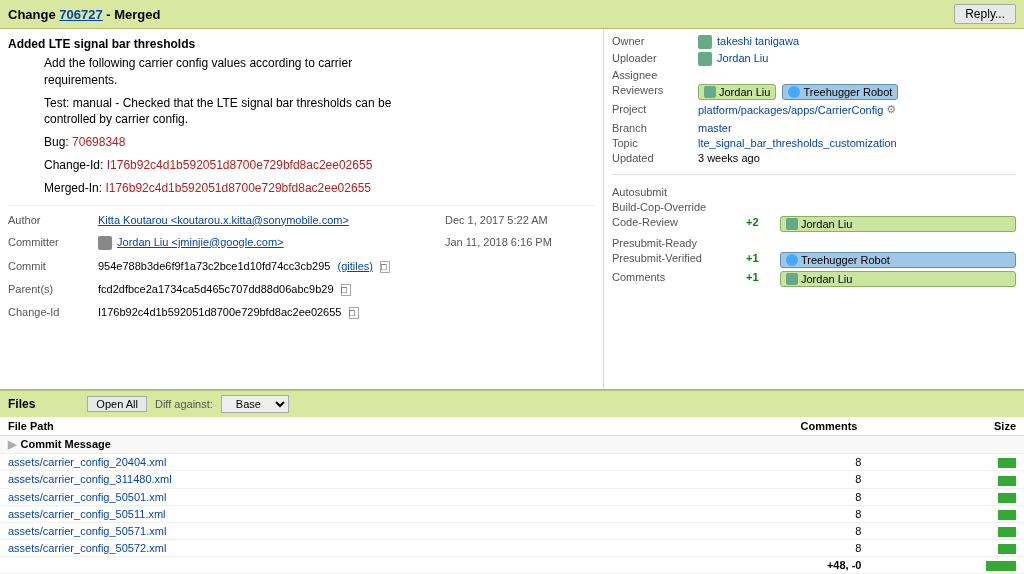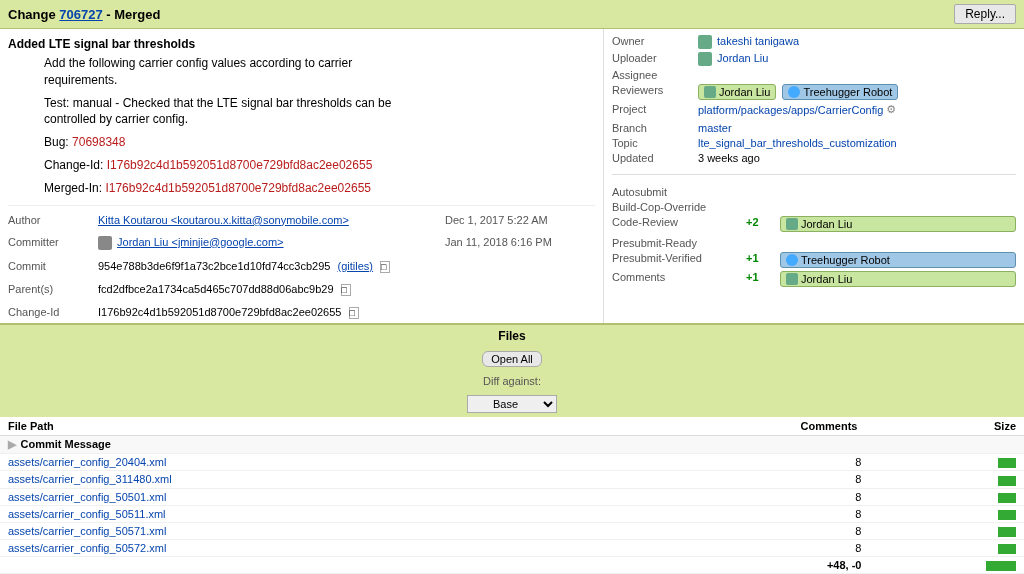--- a/index.html
+++ b/index.html
@@ -52,25 +52,25 @@
     .vote-label { color: #555; }
     .vote-score { color: #080; font-weight: bold; }
     .vote-badge { display: inline-flex; align-items: center; background: #c8e6a0; border: 1px solid #8ab060; padding: 1px 5px; border-radius: 3px; font-size: 11px; }
     .vote-badge .av { width: 12px; height: 12px; border-radius: 2px; display: inline-block; background: #666; margin-right: 3px; }
     .vote-badge.robot { background: #a0c8e6; border-color: #6090b0; }
     
     .presubmit-ready-label { color: #555; grid-column: 1 / -1; margin-top: 2px; }
     
     
     .files-section { border-top: 2px solid #b0c070; background: #d9e8a0; }
-    .files-header { display: flex; align-items: center; padding: 4px 8px; gap: 8px; background: #d9e8a0; flex-direction: column; }
+    .files-header { display: flex; align-items: center; padding: 4px 8px; gap: 8px; background: #d9e8a0; }
     .files-header-title { font-weight: bold; font-size: 12px; }
-    .open-all-btn { background: #e8e8e8; border: 1px solid #aaa; padding: 1px 8px; cursor: pointer; font-size: 11px; border-radius: 6px; }
+    .open-all-btn { background: #e8e8e8; border: 1px solid #aaa; padding: 1px 8px; cursor: pointer; font-size: 11px; border-radius: 0; margin-left: 44px; }
     .diff-label { font-size: 11px; color: #555; }
-    .diff-select { font-size: 11px; border: 1px solid #aaa; padding: 1px 21px; }
+    .diff-select { font-size: 11px; border: 1px solid #aaa; padding: 1px 10px; }
     
     .files-table { width: 100%; border-collapse: collapse; font-size: 11px; background: #fff; }
     .files-table th { text-align: left; padding: 3px 8px; font-weight: bold; border-bottom: 1px solid #ddd; }
     .files-table th:last-child, .files-table th:nth-last-child(2) { text-align: right; }
     .files-table td { padding: 2px 8px; border-bottom: 1px solid #f0f0f0; }
     .files-table td:last-child { text-align: right; }
     .files-table td:nth-last-child(2) { text-align: right; padding-right: 4px; }
     .files-table tr.commit-msg-row td { font-weight: bold; background: #f8f8f8; }
     .file-link { color: #0645ad; text-decoration: none; }
     .size-bar { display: inline-block; width: 18px; height: 10px; background: #3a3; vertical-align: middle; }

